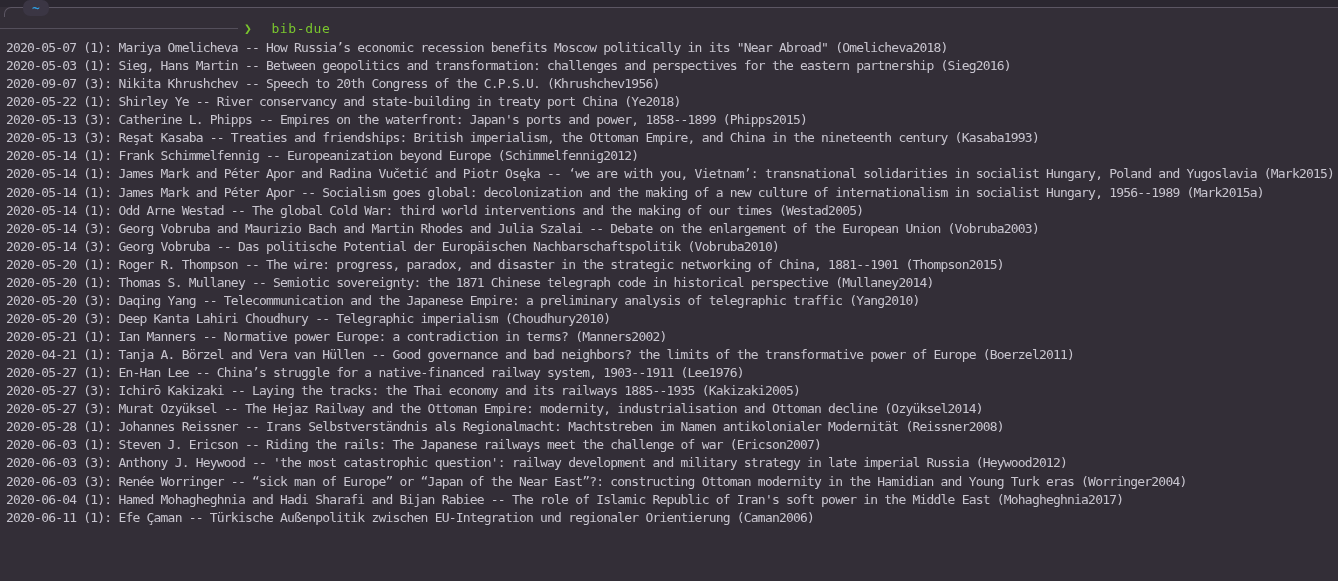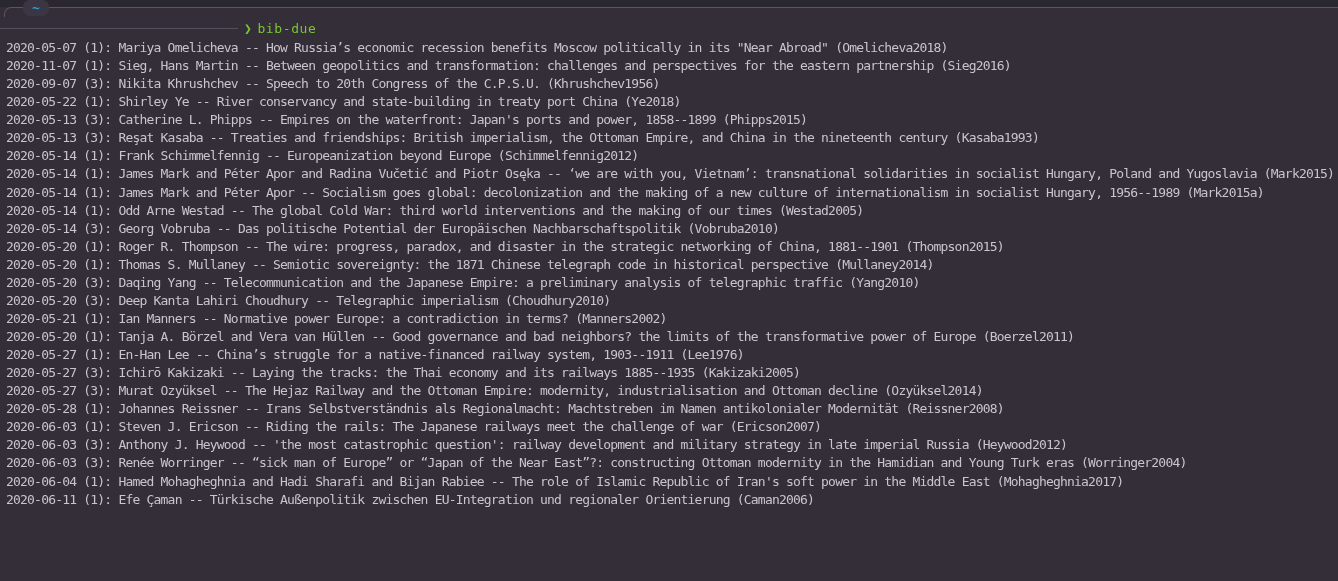--- a/index.html
+++ b/index.html
@@ -77,21 +77,21 @@
   .prompt-rule {
     width: 238px;
     height: 1px;
     background: #544f5b;
     margin-right: 6px;
   }
   .prompt-symbol, .prompt-command {
     color: #7ac62e;
     letter-spacing: 0.6px;
   }
-  .prompt-command { margin-left: 5px; }
+  .prompt-command { margin-left: 19px; }
   
   .biblist {
     position: absolute;
     top: 39px; left: 0; right: 0;
     padding-left: 6px;
   }
   .row {
     height: 18.07px;
     line-height: 18.07px;
     white-space: pre;
@@ -113,36 +113,37 @@
   </div>
 
   <div class="prompt-row">
     <div class="prompt-rule"></div>
     <span class="prompt-symbol">❯</span>
     <span class="prompt-command">bib-due</span>
   </div>
 
   <div class="biblist">
       <div class="row">2020-05-07 (1): Mariya Omelicheva -- How Russia’s economic recession benefits Moscow politically in its "Near Abroad" (Omelicheva2018)</div>
-      <div class="row">2020-11-07 (1): Sieg, Hans Martin -- Between geopolitics and transformation: challenges and perspectives for the eastern partnership (Sieg2016)</div>
+      <div class="row">2020-05-03 (1): Sieg, Hans Martin -- Between geopolitics and transformation: challenges and perspectives for the eastern partnership (Sieg2016)</div>
       <div class="row">2020-09-07 (3): Nikita Khrushchev -- Speech to 20th Congress of the C.P.S.U. (Khrushchev1956)</div>
       <div class="row">2020-05-22 (1): Shirley Ye -- River conservancy and state-building in treaty port China (Ye2018)</div>
       <div class="row">2020-05-13 (3): Catherine L. Phipps -- Empires on the waterfront: Japan's ports and power, 1858--1899 (Phipps2015)</div>
       <div class="row">2020-05-13 (3): Reşat Kasaba -- Treaties and friendships: British imperialism, the Ottoman Empire, and China in the nineteenth century (Kasaba1993)</div>
       <div class="row">2020-05-14 (1): Frank Schimmelfennig -- Europeanization beyond Europe (Schimmelfennig2012)</div>
       <div class="row">2020-05-14 (1): James Mark and Péter Apor and Radina Vučetić and Piotr Osęka -- ‘we are with you, Vietnam’: transnational solidarities in socialist Hungary, Poland and Yugoslavia (Mark2015)</div>
       <div class="row">2020-05-14 (1): James Mark and Péter Apor -- Socialism goes global: decolonization and the making of a new culture of internationalism in socialist Hungary, 1956--1989 (Mark2015a)</div>
       <div class="row">2020-05-14 (1): Odd Arne Westad -- The global Cold War: third world interventions and the making of our times (Westad2005)</div>
+      <div class="row">2020-05-14 (3): Georg Vobruba and Maurizio Bach and Martin Rhodes and Julia Szalai -- Debate on the enlargement of the European Union (Vobruba2003)</div>
       <div class="row">2020-05-14 (3): Georg Vobruba -- Das politische Potential der Europäischen Nachbarschaftspolitik (Vobruba2010)</div>
       <div class="row">2020-05-20 (1): Roger R. Thompson -- The wire: progress, paradox, and disaster in the strategic networking of China, 1881--1901 (Thompson2015)</div>
       <div class="row">2020-05-20 (1): Thomas S. Mullaney -- Semiotic sovereignty: the 1871 Chinese telegraph code in historical perspective (Mullaney2014)</div>
       <div class="row">2020-05-20 (3): Daqing Yang -- Telecommunication and the Japanese Empire: a preliminary analysis of telegraphic traffic (Yang2010)</div>
       <div class="row">2020-05-20 (3): Deep Kanta Lahiri Choudhury -- Telegraphic imperialism (Choudhury2010)</div>
       <div class="row">2020-05-21 (1): Ian Manners -- Normative power Europe: a contradiction in terms? (Manners2002)</div>
-      <div class="row">2020-05-20 (1): Tanja A. Börzel and Vera van Hüllen -- Good governance and bad neighbors? the limits of the transformative power of Europe (Boerzel2011)</div>
+      <div class="row">2020-04-21 (1): Tanja A. Börzel and Vera van Hüllen -- Good governance and bad neighbors? the limits of the transformative power of Europe (Boerzel2011)</div>
       <div class="row">2020-05-27 (1): En-Han Lee -- China’s struggle for a native-financed railway system, 1903--1911 (Lee1976)</div>
       <div class="row">2020-05-27 (3): Ichirō Kakizaki -- Laying the tracks: the Thai economy and its railways 1885--1935 (Kakizaki2005)</div>
       <div class="row">2020-05-27 (3): Murat Ozyüksel -- The Hejaz Railway and the Ottoman Empire: modernity, industrialisation and Ottoman decline (Ozyüksel2014)</div>
       <div class="row">2020-05-28 (1): Johannes Reissner -- Irans Selbstverständnis als Regionalmacht: Machtstreben im Namen antikolonialer Modernität (Reissner2008)</div>
       <div class="row">2020-06-03 (1): Steven J. Ericson -- Riding the rails: The Japanese railways meet the challenge of war (Ericson2007)</div>
       <div class="row">2020-06-03 (3): Anthony J. Heywood -- 'the most catastrophic question': railway development and military strategy in late imperial Russia (Heywood2012)</div>
       <div class="row">2020-06-03 (3): Renée Worringer -- “sick man of Europe” or “Japan of the Near East”?: constructing Ottoman modernity in the Hamidian and Young Turk eras (Worringer2004)</div>
       <div class="row">2020-06-04 (1): Hamed Mohagheghnia and Hadi Sharafi and Bijan Rabiee -- The role of Islamic Republic of Iran's soft power in the Middle East (Mohagheghnia2017)</div>
       <div class="row">2020-06-11 (1): Efe Çaman -- Türkische Außenpolitik zwischen EU-Integration und regionaler Orientierung (Caman2006)</div>
     </div>

